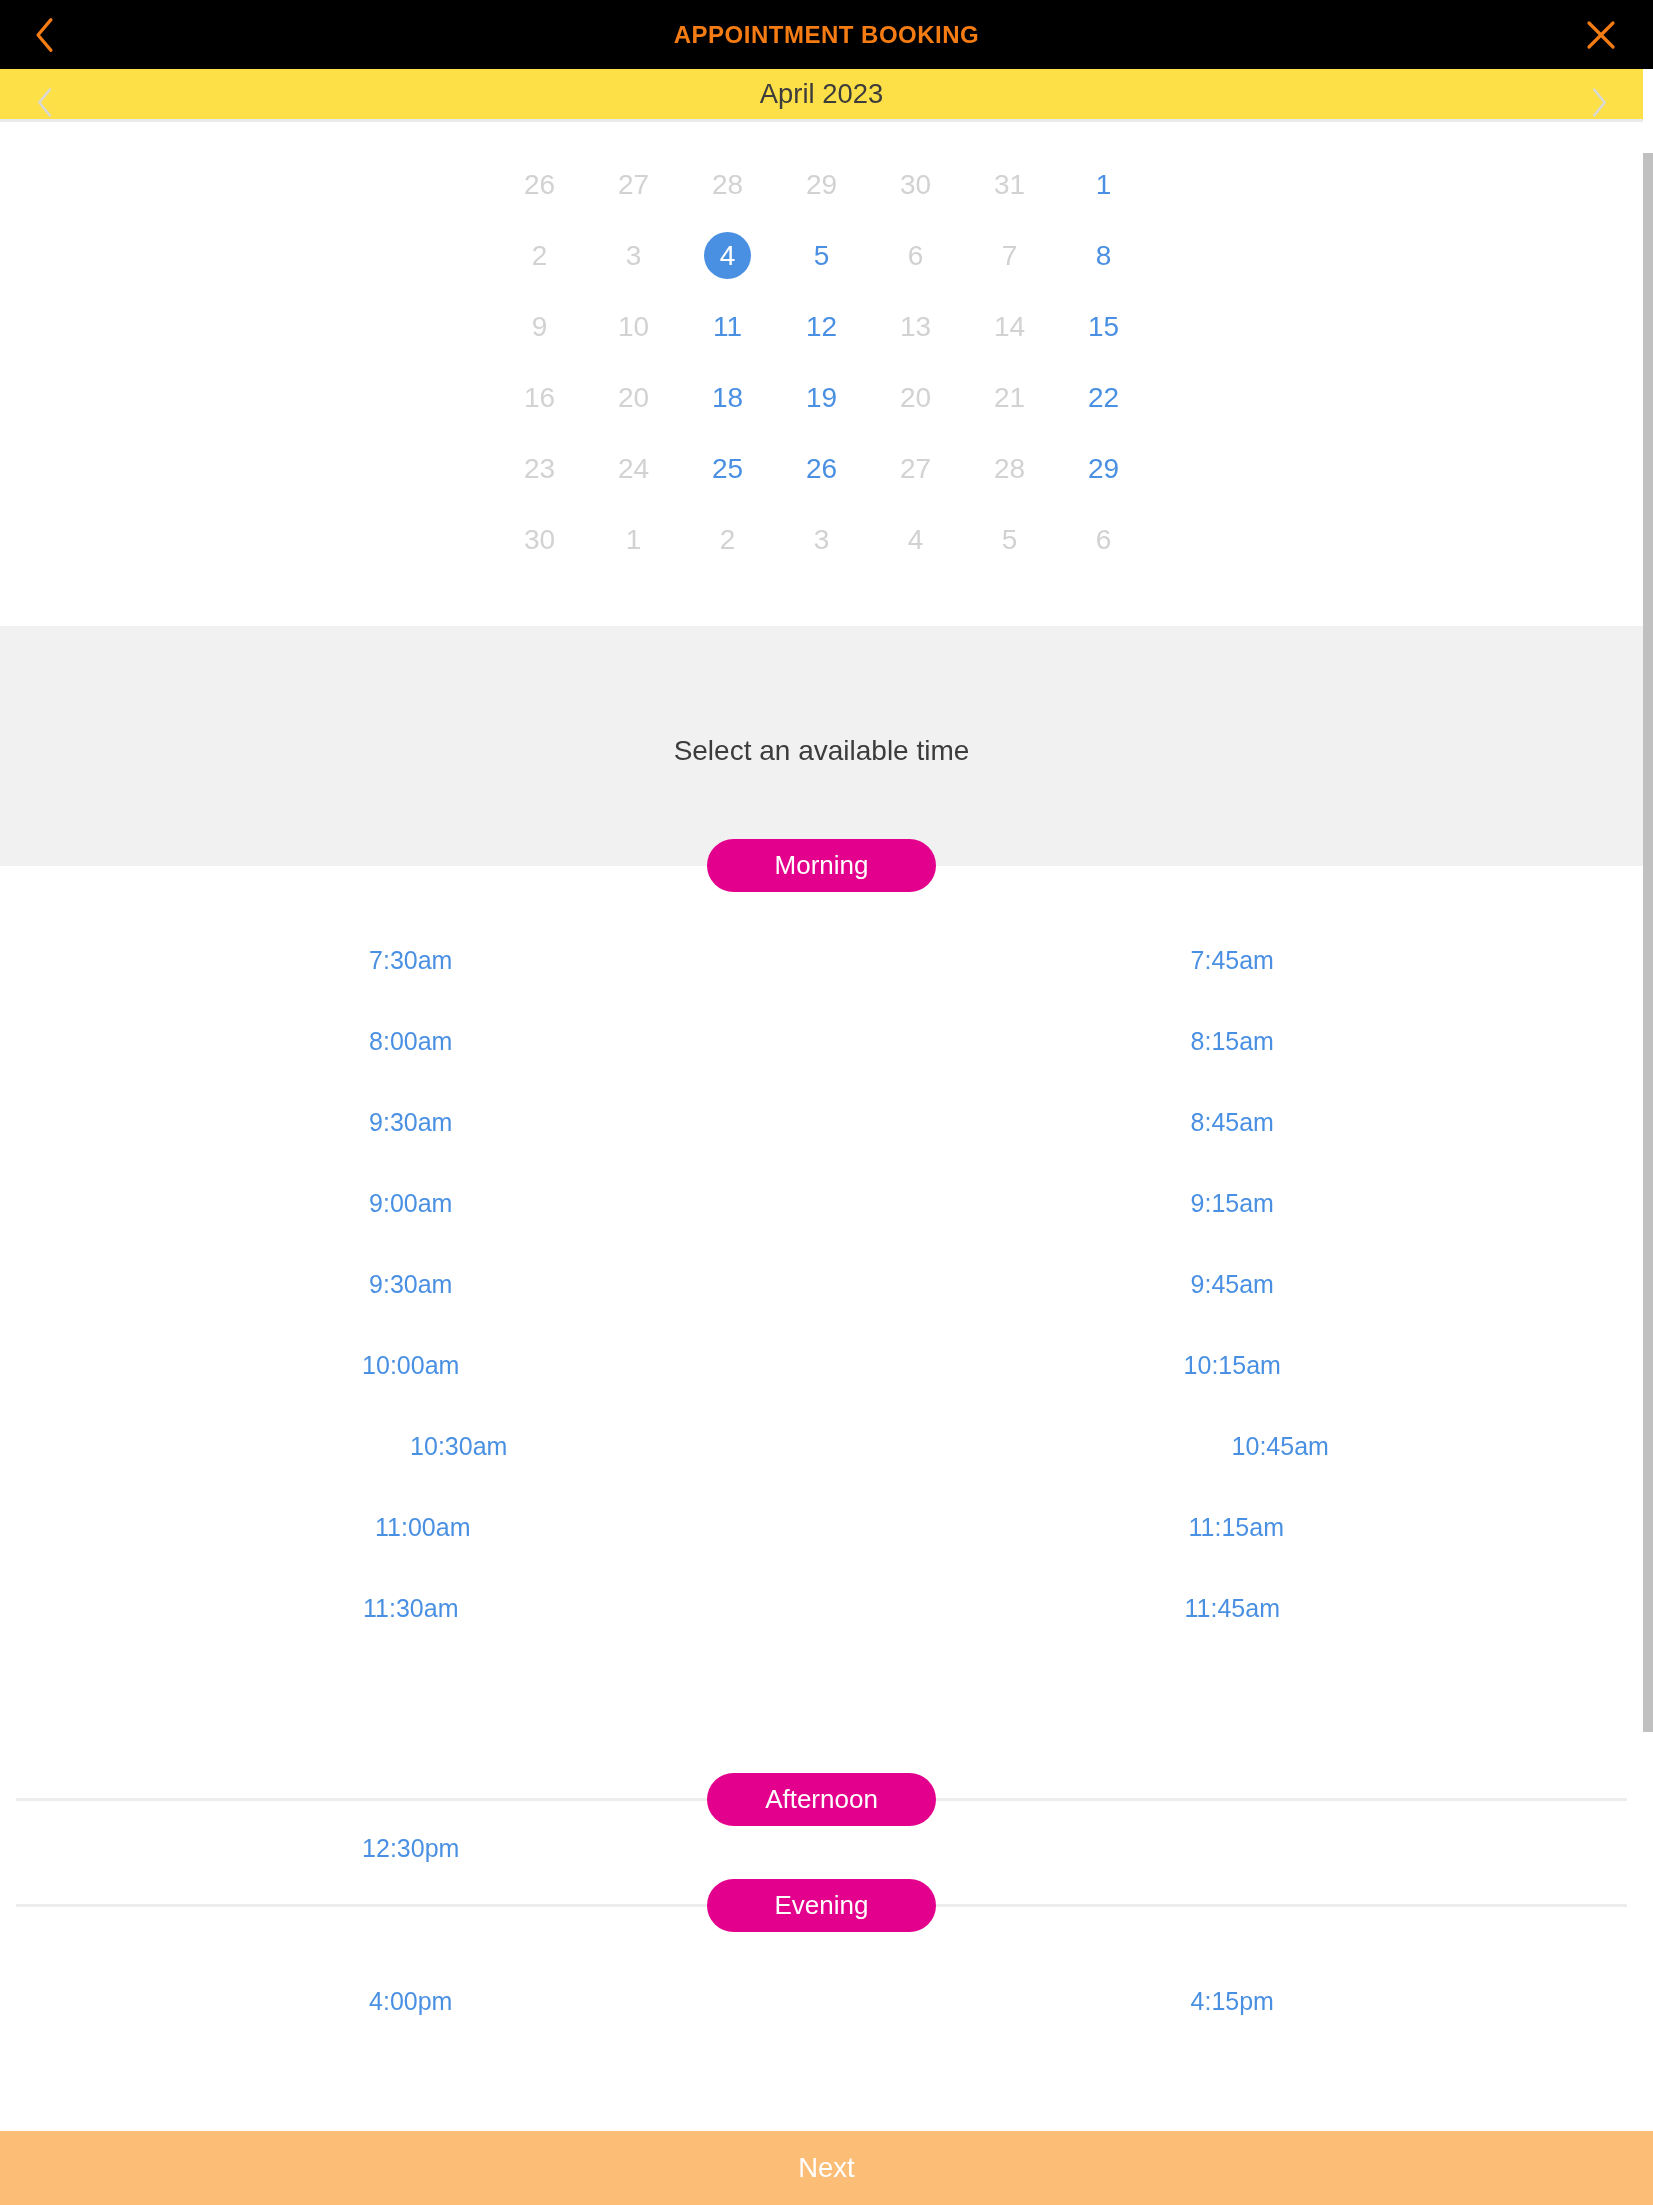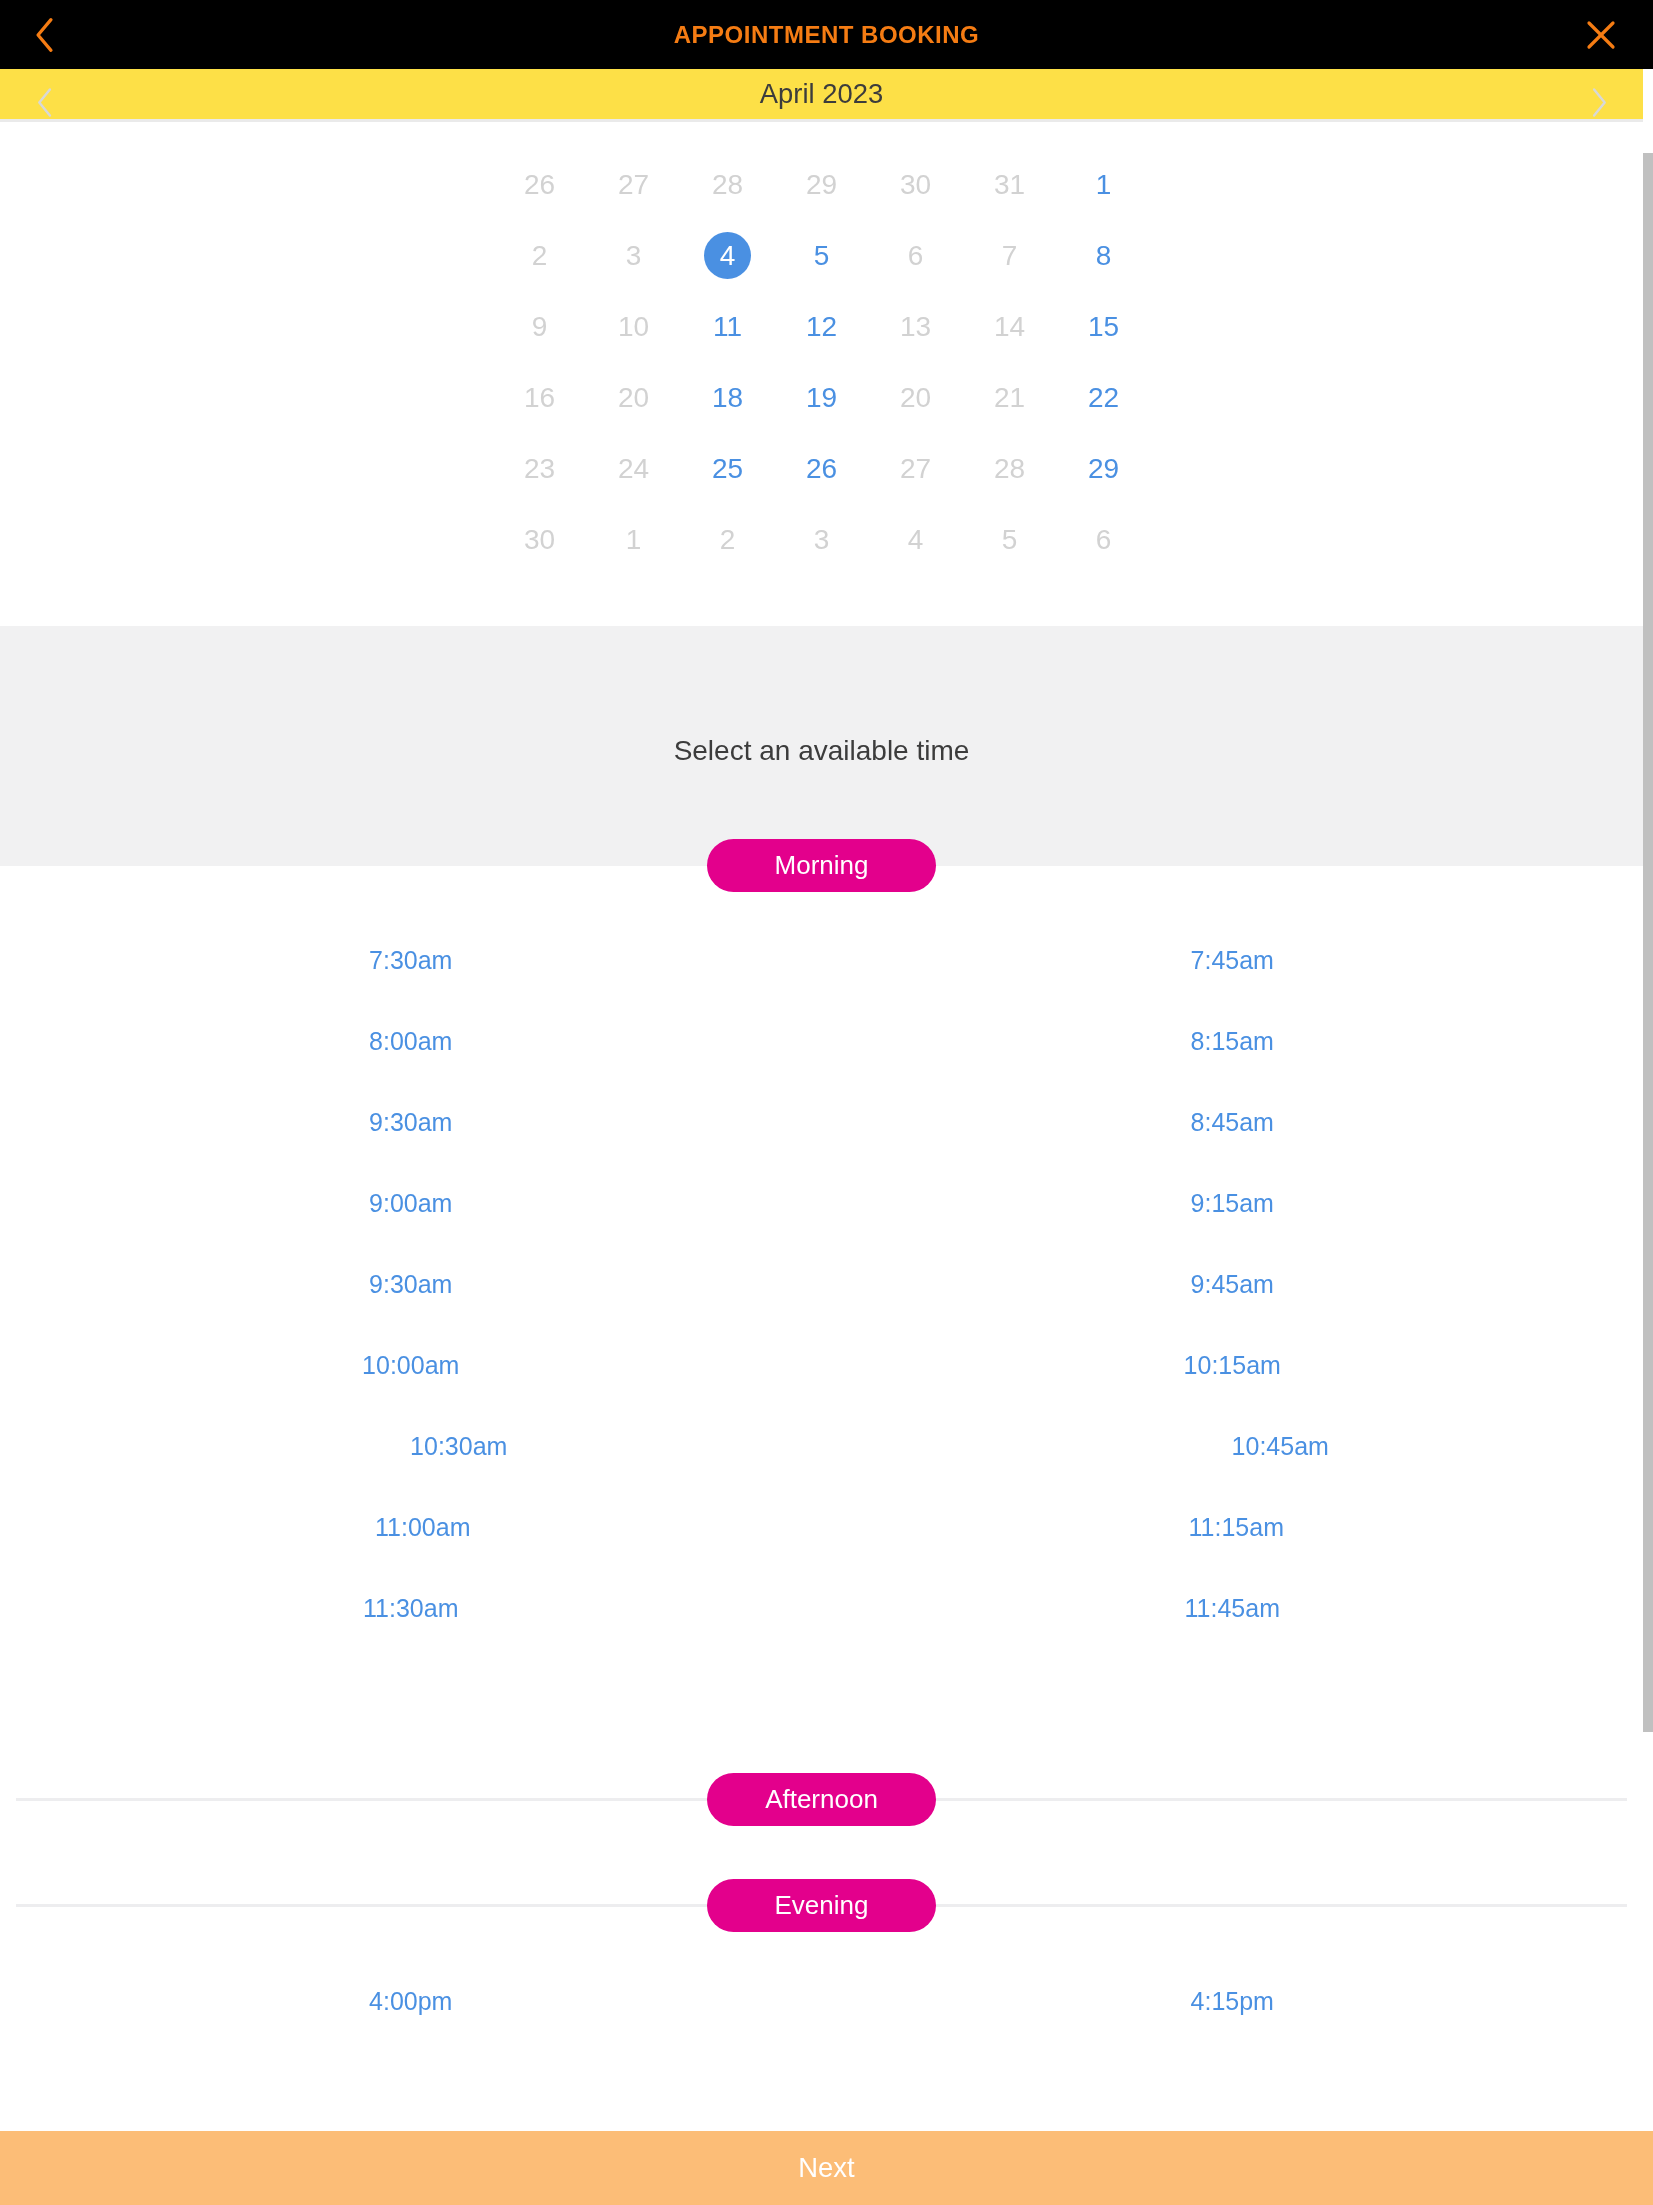--- a/index.html
+++ b/index.html
@@ -450,20 +450,24 @@
         <div class="slot-row" style="height: 81px;">
           <div class="slot">11:30am</div>
           <div class="slot">11:45am</div>
         </div>
       </div>
       <div class="pill-row" style="top: 1773px; text-align: right;">
         <div class="pill-divider"></div>
         <div class="pill">Afternoon</div>
       </div>
       <div class="slots" style="top: 1808px;">
+        <div class="slot-row" style="height: 81px;">
+          <div class="slot">12:30pm</div>
+          <div class="slot empty"></div>
+        </div>
       </div>
       <div class="pill-row" style="top: 1879px;">
         <div class="pill-divider"></div>
         <div class="pill">Evening</div>
       </div>
       <div class="slots" style="top: 1961px;">
         <div class="slot-row" style="height: 81px;">
           <div class="slot">4:00pm</div>
           <div class="slot">4:15pm</div>
         </div>

